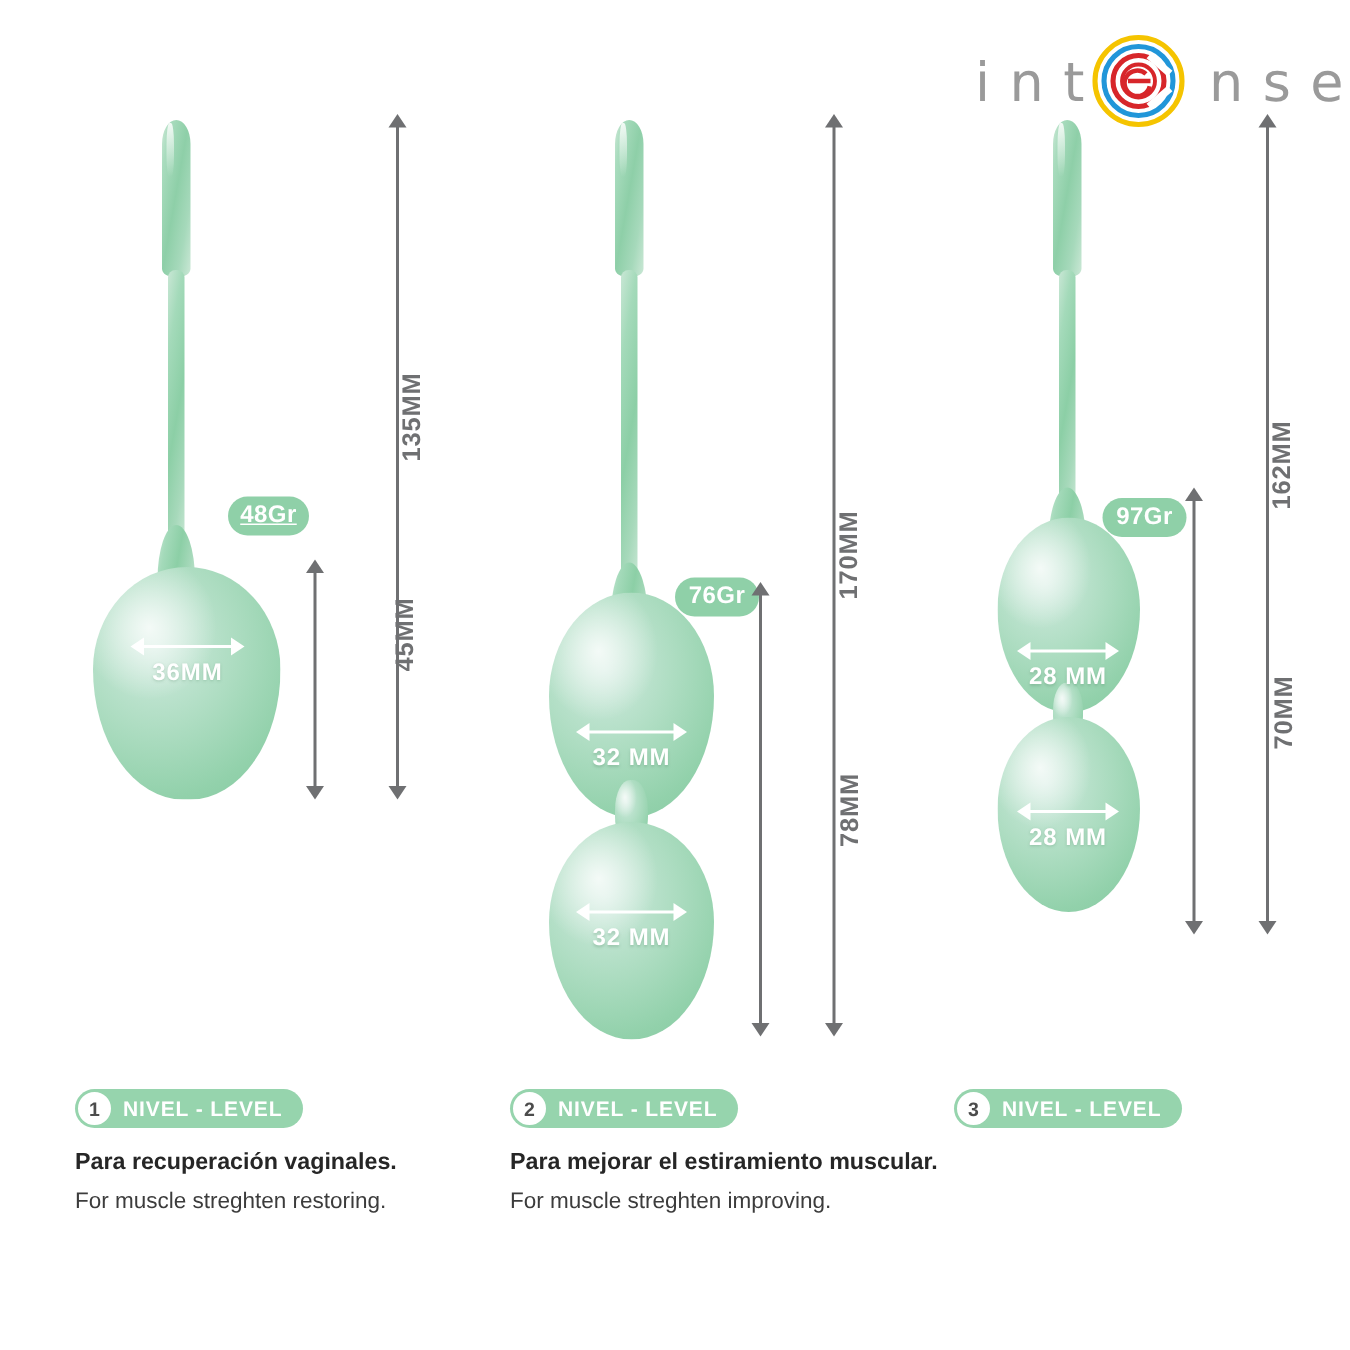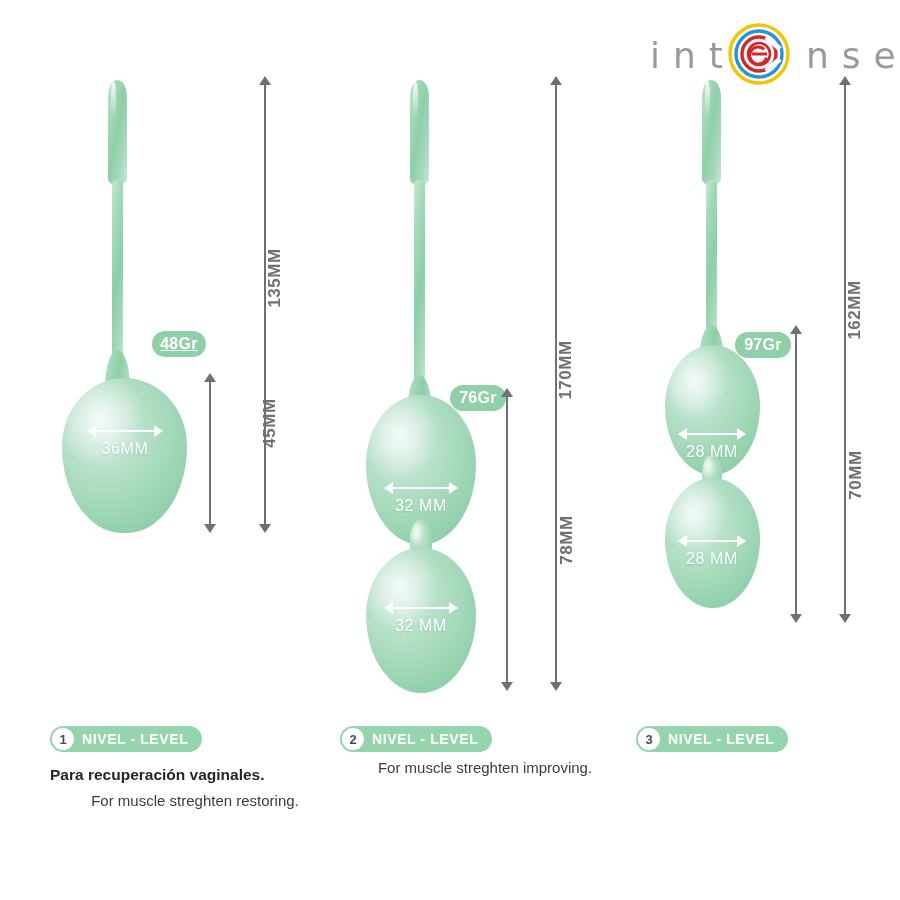--- a/index.html
+++ b/index.html
@@ -55,21 +55,21 @@
   .wcallout{position:absolute;text-align:center;color:#ffffff;}
   .wcallout .warrow{position:relative;height:12px;margin:0 auto;}
   .wcallout .warrow .wline{
     position:absolute;left:7px;right:7px;top:5px;height:2px;background:#ffffff;border-radius:1px;
   }
   .wcallout .warrow .whead{position:absolute;top:0px;width:0;height:0;
     border-top:6px solid transparent;border-bottom:6px solid transparent;}
   .wcallout .warrow .whead.l{left:0;border-right:9px solid #ffffff;}
   .wcallout .warrow .whead.r{right:0;border-left:9px solid #ffffff;}
   .wcallout .wtext{
-    margin-top:3px;font-size:16px;font-weight:400;letter-spacing:.6px;
+    margin-top:3px;font-size:16px;font-weight:700;letter-spacing:.6px;
     text-shadow:0 1px 2px rgba(90,140,110,.35);
   }
 
   
   .weight-pill{
     position:absolute;background:#8fd0a8;color:#ffffff;
     border-radius:16px;font-size:16px;font-weight:700;letter-spacing:.3px;
     display:flex;align-items:center;justify-content:center;
   }
 
@@ -101,21 +101,21 @@
     color:#4c4c4c;font-size:13px;font-weight:700;
     display:flex;align-items:center;justify-content:center;
   }
   .level-badge .ltext{
     color:#ffffff;font-size:14px;font-weight:700;letter-spacing:.6px;white-space:nowrap;
   }
   .card .es{
     margin-top:14px;color:#262626;font-size:15.5px;font-weight:700;line-height:1.22;
   }
   .card .en{
-    margin-top:7px;color:#3c3c3c;font-size:15px;font-weight:400;line-height:1.25;text-align:center;
+    margin-top:7px;color:#3c3c3c;font-size:15px;font-weight:400;line-height:1.25;
   }
 </style>
 </head>
 <body>
 
 <div class="stage">
 
   <div id="brand-logo">
     <div class="wordmark"><span>int</span><span style="opacity:0;">oo</span><span>nse</span></div>
     <svg class="mark" viewBox="0 0 62 62">
@@ -265,20 +265,21 @@
     </div>
     <div class="es">Para recuperación vaginales.</div>
     <div class="en">For muscle streghten restoring.</div>
   </div>
 
   <div class="card c2">
     <div class="level-badge">
       <div class="num">2</div>
       <div class="ltext">NIVEL - LEVEL</div>
     </div>
+    <div class="es">Para mejorar el estiramiento muscular.</div>
     <div class="en">For muscle streghten improving.</div>
   </div>
 
   <div class="card c3" style="width:240px;">
     <div class="level-badge">
       <div class="num">3</div>
       <div class="ltext">NIVEL - LEVEL</div>
     </div>
   </div>
 

